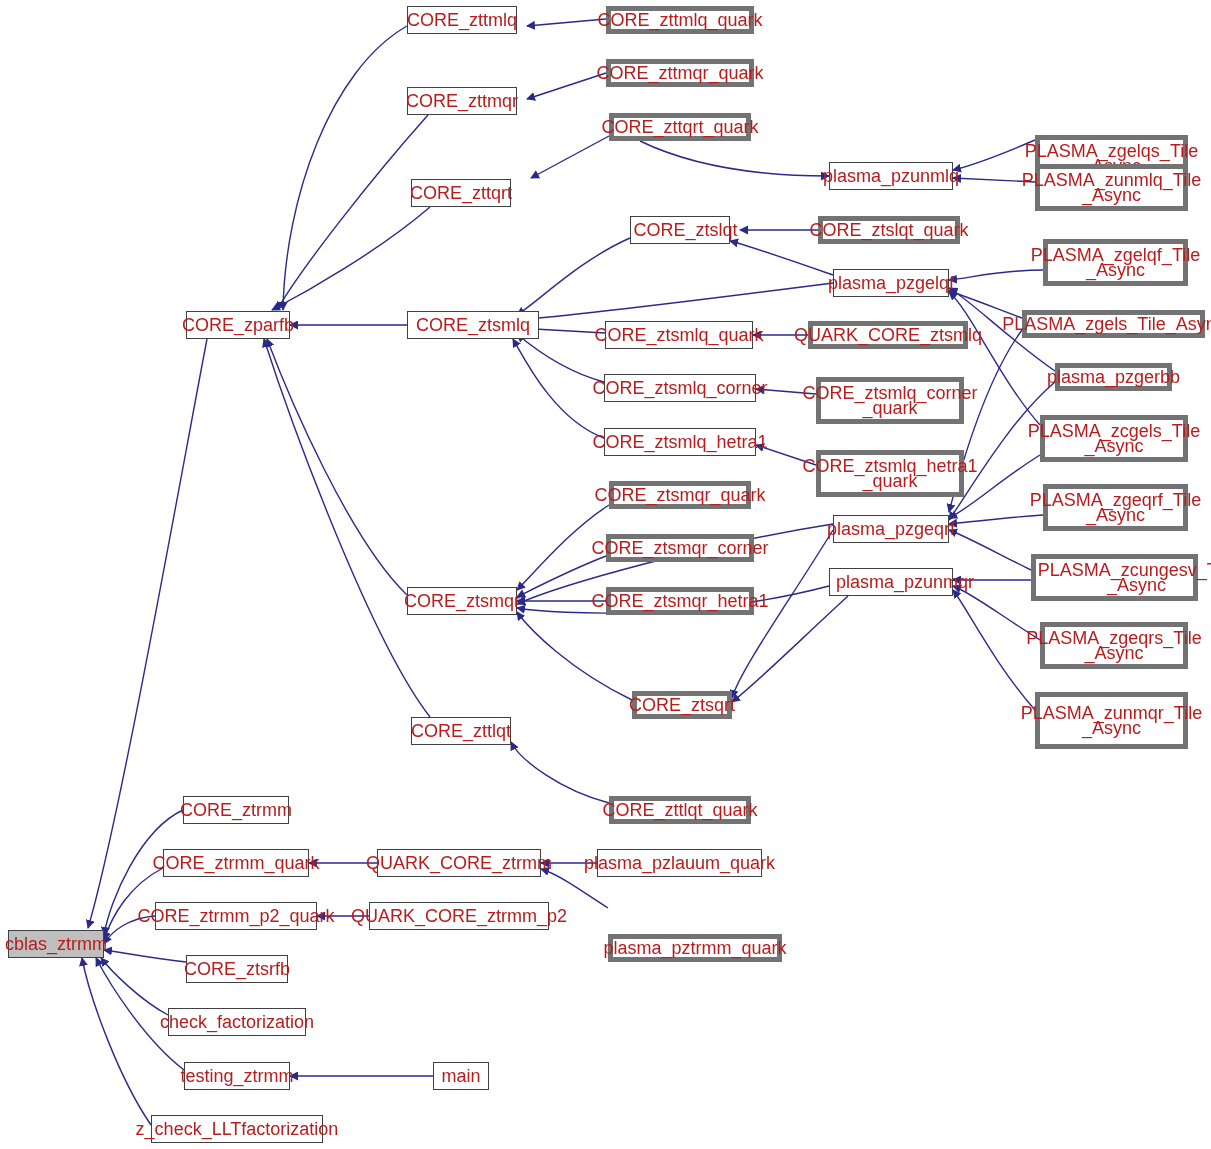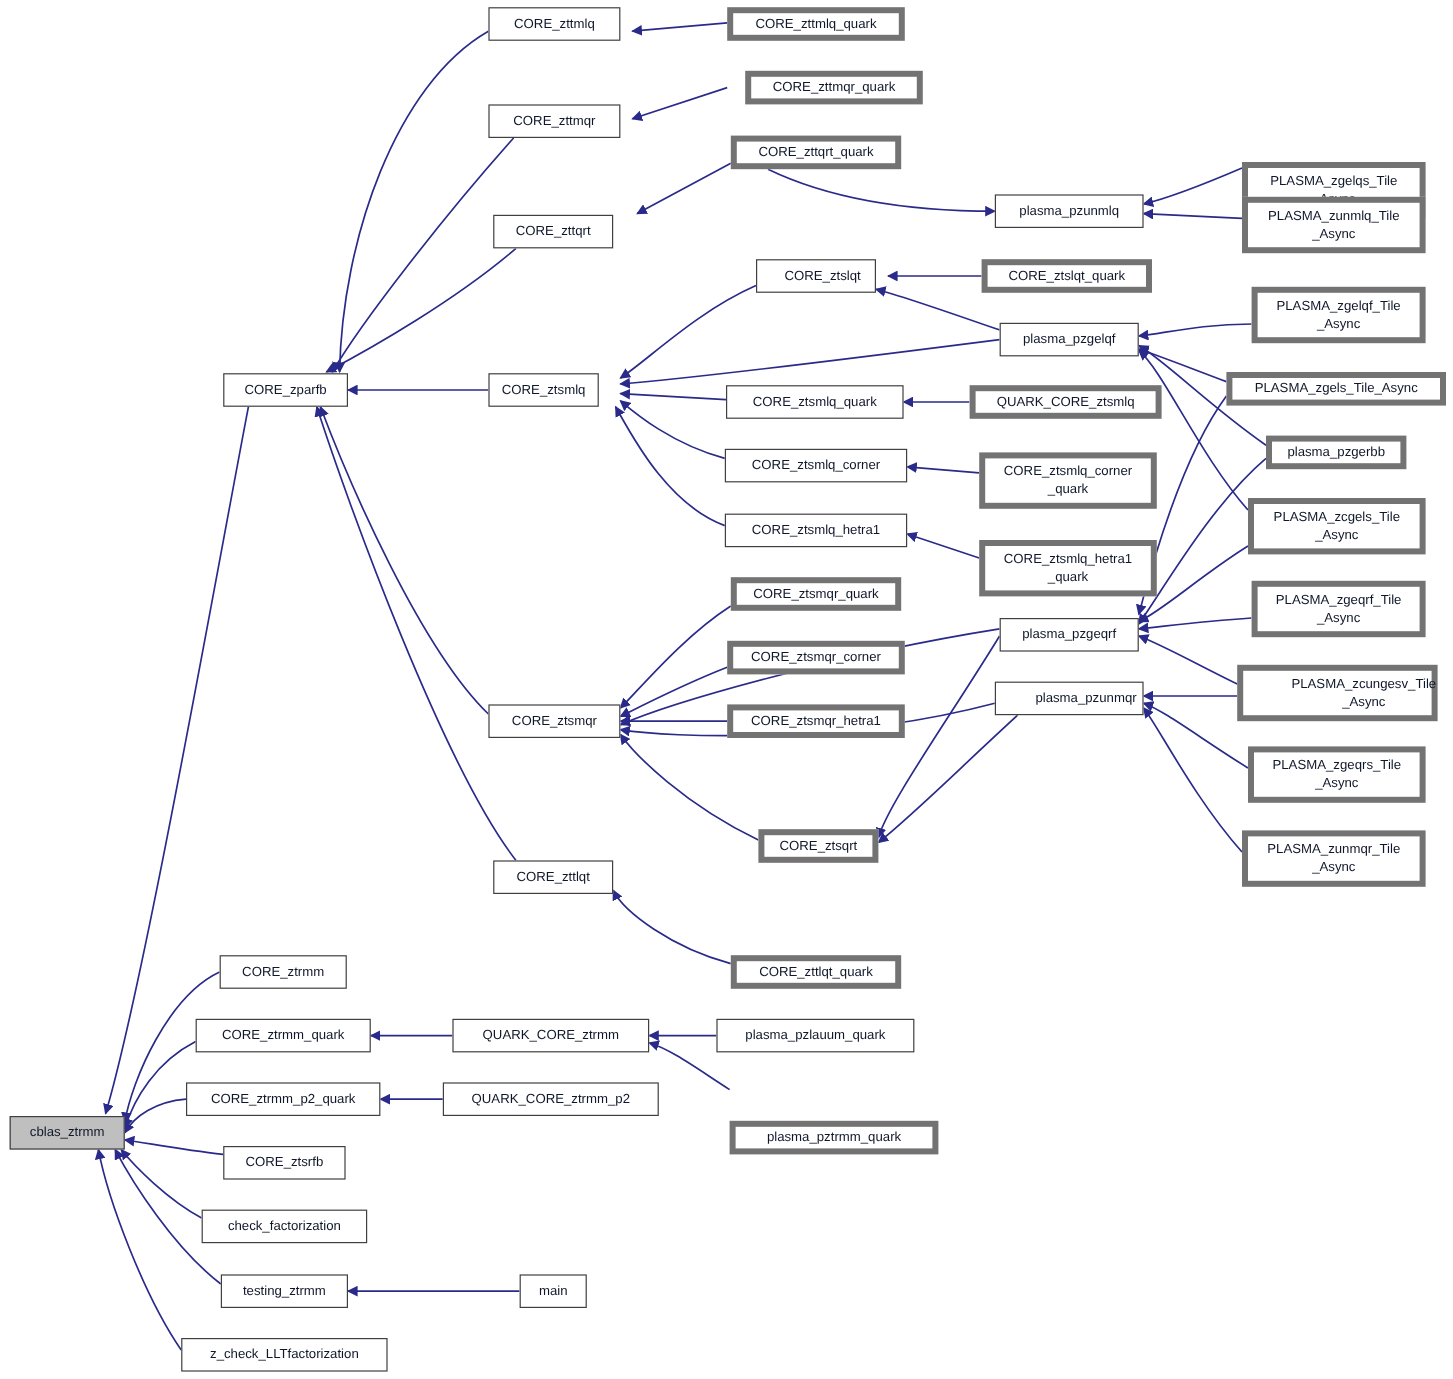--- a/index.html
+++ b/index.html
@@ -9,23 +9,23 @@
     background:#ffffff;
     font-family:"Liberation Sans","DejaVu Sans",sans-serif;
     overflow:hidden;
   }
   svg#edges{position:absolute;left:0;top:0;width:1211px;height:1149px;pointer-events:none;}
   .node{
     position:absolute;
     box-sizing:border-box;
     display:flex;align-items:center;justify-content:center;
     text-align:center;
-    font-size:11px;
+    font-size:18px;
     line-height:15px;
-    color:#0f172a;
+    color:#b91c1c;
     background:#ffffff;
     border:1px solid #404040;
     white-space:pre;
     letter-spacing:0px;
   }
   .node.red{border:5px solid #737373;}
   .node.filled{background:#bfbfbf;border:1px solid #404040;}
 </style>
 </head>
 <body>
@@ -93,36 +93,36 @@
         <path d="M 184 1070 C 145 1040 110 985 96 958" fill="none" stroke="#2a2a8a" stroke-width="1.4" marker-end="url(#arrow)"></path>
         <path d="M 433 1076 L 290 1076" fill="none" stroke="#2a2a8a" stroke-width="1.4" marker-end="url(#arrow)"></path>
         <path d="M 151 1125 C 120 1080 90 1000 82 958" fill="none" stroke="#2a2a8a" stroke-width="1.4" marker-end="url(#arrow)"></path>
         <path d="M 207 339 C 180 480 120 820 88 928" fill="none" stroke="#2a2a8a" stroke-width="1.4" marker-end="url(#arrow)"></path>
       </g>
   </svg>
   <div id="node-layer">
       <div class="node" style="left: 407px; top: 6px; width: 110px; height: 28px;">CORE_zttmlq</div>
       <div class="node red" style="left: 606px; top: 6px; width: 148px; height: 28px;">CORE_zttmlq_quark</div>
       <div class="node" style="left: 407px; top: 87px; width: 110px; height: 28px;">CORE_zttmqr</div>
-      <div class="node red" style="left: 606px; top: 59px; width: 148px; height: 28px; margin-left: 15px;">CORE_zttmqr_quark</div>
+      <div class="node red" style="left: 606px; top: 59px; width: 148px; height: 28px;">CORE_zttmqr_quark</div>
       <div class="node red" style="left: 609px; top: 113px; width: 142px; height: 28px;">CORE_zttqrt_quark</div>
       <div class="node" style="left: 411px; top: 179px; width: 100px; height: 28px;">CORE_zttqrt</div>
       <div class="node" style="left: 829px; top: 162px; width: 124px; height: 28px;">plasma_pzunmlq</div>
       <div class="node red" style="left: 1035px; top: 95px; width: 153px; height: 47px; margin-top: 40px;">PLASMA_zgelqs_Tile
 _Async</div>
       <div class="node red" style="left: 1035px; top: 164px; width: 153px; height: 47px;">PLASMA_zunmlq_Tile
 _Async</div>
       <div class="node" style="left: 630px; top: 216px; width: 100px; height: 28px; padding-left: 11px;">CORE_ztslqt</div>
       <div class="node red" style="left: 818px; top: 216px; width: 142px; height: 28px;">CORE_ztslqt_quark</div>
       <div class="node" style="left: 833px; top: 269px; width: 116px; height: 28px;">plasma_pzgelqf</div>
       <div class="node red" style="left: 1043px; top: 239px; width: 145px; height: 47px;">PLASMA_zgelqf_Tile
 _Async</div>
       <div class="node red" style="left: 1022px; top: 310px; width: 183px; height: 28px;">PLASMA_zgels_Tile_Async</div>
       <div class="node" style="left: 186px; top: 311px; width: 104px; height: 28px;">CORE_zparfb</div>
-      <div class="node" style="left: 407px; top: 311px; width: 92px; height: 28px;">CORE_ztsmlq</div>
+      <div class="node" style="left: 407px; top: 311px; width: 132px; height: 28px;">CORE_ztsmlq</div>
       <div class="node" style="left: 605px; top: 321px; width: 148px; height: 28px;">CORE_ztsmlq_quark</div>
       <div class="node red" style="left: 808px; top: 321px; width: 160px; height: 28px;">QUARK_CORE_ztsmlq</div>
       <div class="node red" style="left: 1055px; top: 363px; width: 117px; height: 28px;">plasma_pzgerbb</div>
       <div class="node" style="left: 604px; top: 374px; width: 152px; height: 28px;">CORE_ztsmlq_corner</div>
       <div class="node red" style="left: 816px; top: 377px; width: 148px; height: 47px;">CORE_ztsmlq_corner
 _quark</div>
       <div class="node" style="left: 604px; top: 428px; width: 152px; height: 28px;">CORE_ztsmlq_hetra1</div>
       <div class="node red" style="left: 1040px; top: 415px; width: 148px; height: 47px;">PLASMA_zcgels_Tile
 _Async</div>
       <div class="node red" style="left: 816px; top: 450px; width: 148px; height: 47px;">CORE_ztsmlq_hetra1
@@ -133,21 +133,21 @@
       <div class="node" style="left: 833px; top: 515px; width: 116px; height: 28px;">plasma_pzgeqrf</div>
       <div class="node red" style="left: 606px; top: 534px; width: 148px; height: 28px;">CORE_ztsmqr_corner</div>
       <div class="node" style="left: 829px; top: 568px; width: 124px; height: 28px; padding-left: 28px;">plasma_pzunmqr</div>
       <div class="node red" style="left: 1031px; top: 554px; width: 167px; height: 47px; padding-left: 44px;">PLASMA_zcungesv_Tile
 _Async</div>
       <div class="node" style="left: 407px; top: 587px; width: 110px; height: 28px;">CORE_ztsmqr</div>
       <div class="node red" style="left: 606px; top: 587px; width: 148px; height: 28px;">CORE_ztsmqr_hetra1</div>
       <div class="node red" style="left: 1040px; top: 622px; width: 148px; height: 47px;">PLASMA_zgeqrs_Tile
 _Async</div>
       <div class="node red" style="left: 632px; top: 691px; width: 100px; height: 28px;">CORE_ztsqrt</div>
-      <div class="node red" style="left: 1035px; top: 692px; width: 153px; height: 47px;">PLASMA_zunmqr_Tile
+      <div class="node red" style="left: 1035px; top: 692px; width: 153px; height: 57px;">PLASMA_zunmqr_Tile
 _Async</div>
       <div class="node" style="left: 411px; top: 717px; width: 100px; height: 28px;">CORE_zttlqt</div>
       <div class="node red" style="left: 609px; top: 796px; width: 142px; height: 28px;">CORE_zttlqt_quark</div>
       <div class="node" style="left: 183px; top: 796px; width: 106px; height: 28px;">CORE_ztrmm</div>
       <div class="node" style="left: 163px; top: 849px; width: 146px; height: 28px;">CORE_ztrmm_quark</div>
       <div class="node" style="left: 377px; top: 849px; width: 164px; height: 28px;">QUARK_CORE_ztrmm</div>
       <div class="node" style="left: 597px; top: 849px; width: 165px; height: 28px;">plasma_pzlauum_quark</div>
       <div class="node" style="left: 155px; top: 902px; width: 162px; height: 28px;">CORE_ztrmm_p2_quark</div>
       <div class="node" style="left: 369px; top: 902px; width: 180px; height: 28px;">QUARK_CORE_ztrmm_p2</div>
       <div class="node red" style="left: 608px; top: 902px; width: 174px; height: 28px; margin-top: 32px;">plasma_pztrmm_quark</div>

